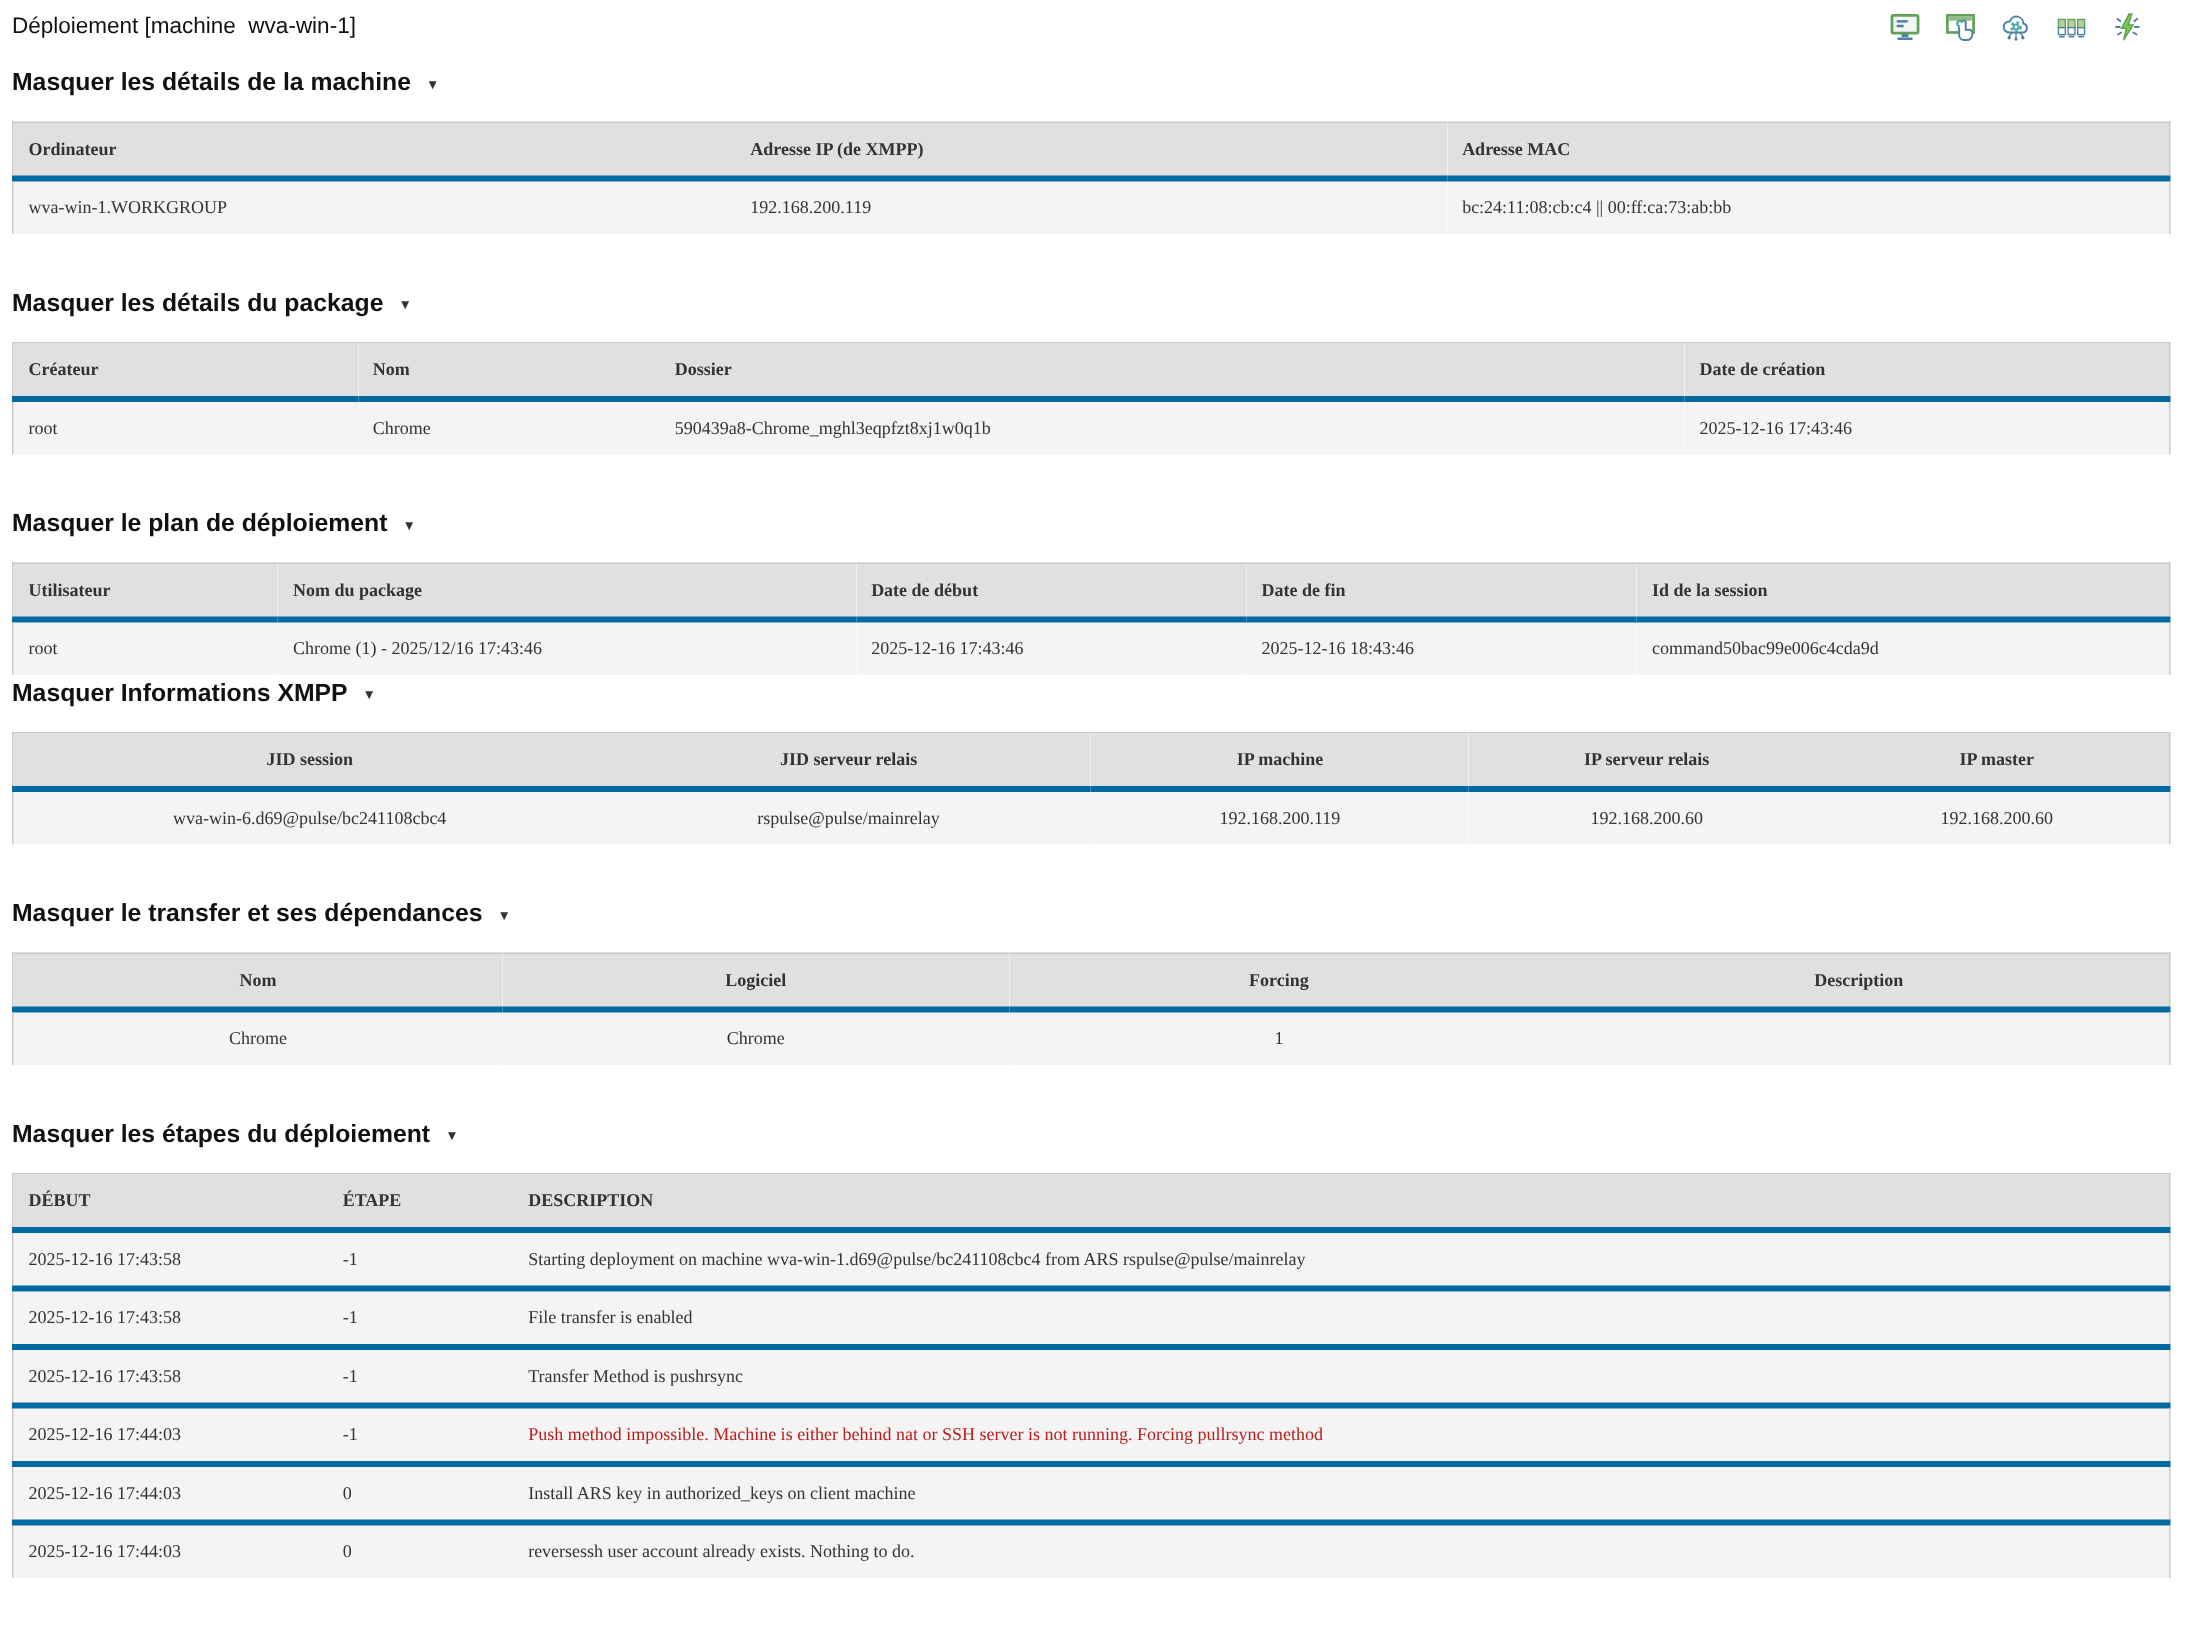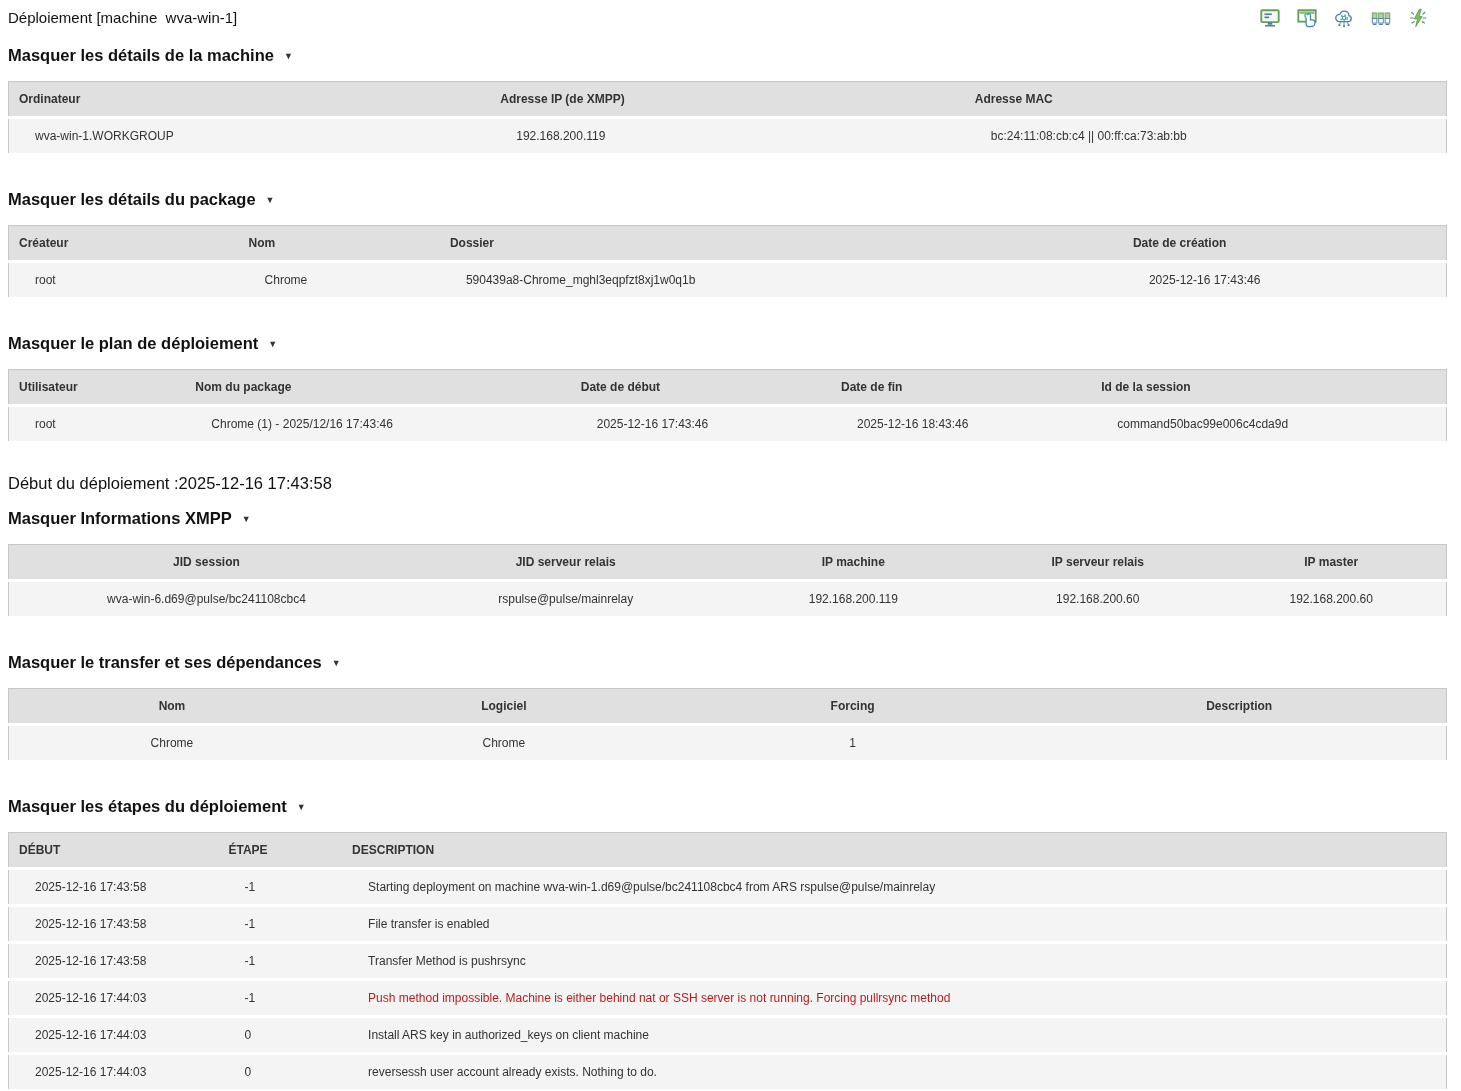--- a/index.html
+++ b/index.html
@@ -24,29 +24,30 @@
   .tri { font-size: 9px; color: #333; margin-left: 10px; position: relative; top: 1px; }
   .section { margin-top: 34px; }
   #sec-machine { margin-top: 0; }
   #sec-xmpp { margin-top: 0; }
   .deploy-start { font-size: 16.5px; color: #111; margin: 30px 0 16px 0; }
   table.t {
     width: 100%; border-collapse: collapse;
     border: 1px solid #c8c8c8;
     font-size: 12px; color: #333;
     table-layout: fixed;
+    font-family: Liberation Serif, serif;
   }
   table.t th {
     background: #e0e0e0; font-weight: 700; text-align: left;
     padding: 10px 10px; border-bottom: 3px solid #ffffff;
     overflow: hidden; white-space: nowrap;
   }
   table.t td {
-    background: #f4f4f4; padding: 10px 26px;
-    border-bottom: 3px solid #ffffff; border-top: 1px solid #0369a1;
+    background: #f4f4f4; padding: 10px 10px;
+    border-bottom: 3px solid #ffffff; border-top: 4px solid #0369a1;
     overflow: hidden; white-space: nowrap; margin-top: 43px;
   }
   table.t-center th, table.t-center td { text-align: center; }
   td.warn { color: #b91c1c; }
   
   .t-machine th:nth-child(1){width:33.5%} .t-machine th:nth-child(2){width:33%} .t-machine th:nth-child(3){width:33.5%}
   .t-package th:nth-child(1){width:16%} .t-package th:nth-child(2){width:14%} .t-package th:nth-child(3){width:47.5%} .t-package th:nth-child(4){width:22.5%}
   .t-plan th:nth-child(1){width:12.3%} .t-plan th:nth-child(2){width:26.8%} .t-plan th:nth-child(3){width:18.1%} .t-plan th:nth-child(4){width:18.1%} .t-plan th:nth-child(5){width:24.7%}
   .t-xmpp th:nth-child(1){width:27.5%} .t-xmpp th:nth-child(2){width:22.5%} .t-xmpp th:nth-child(3){width:17.5%} .t-xmpp th:nth-child(4){width:16.5%} .t-xmpp th:nth-child(5){width:16%}
   .t-deps th:nth-child(1){width:22.7%} .t-deps th:nth-child(2){width:23.5%} .t-deps th:nth-child(3){width:25%} .t-deps th:nth-child(4){width:28.8%}
@@ -177,21 +178,20 @@
             <td>root</td>
             <td>Chrome (1) - 2025/12/16 17:43:46</td>
             <td>2025-12-16 17:43:46</td>
             <td>2025-12-16 18:43:46</td>
             <td>command50bac99e006c4cda9d</td>
           </tr>
         </tbody>
     </table>
   </div>
 
-  <div class="deploy-start">Début du déploiement :2025-12-16 17:43:58</div>
 
   <div class="section" id="sec-xmpp">
     <h2 class="sec-title">
       <span>Masquer Informations XMPP</span>
       <span class="tri">▼</span>
     </h2>
     <table class="t t-center t-xmpp">
       <thead>
           <tr>
             <th>JID session</th>

